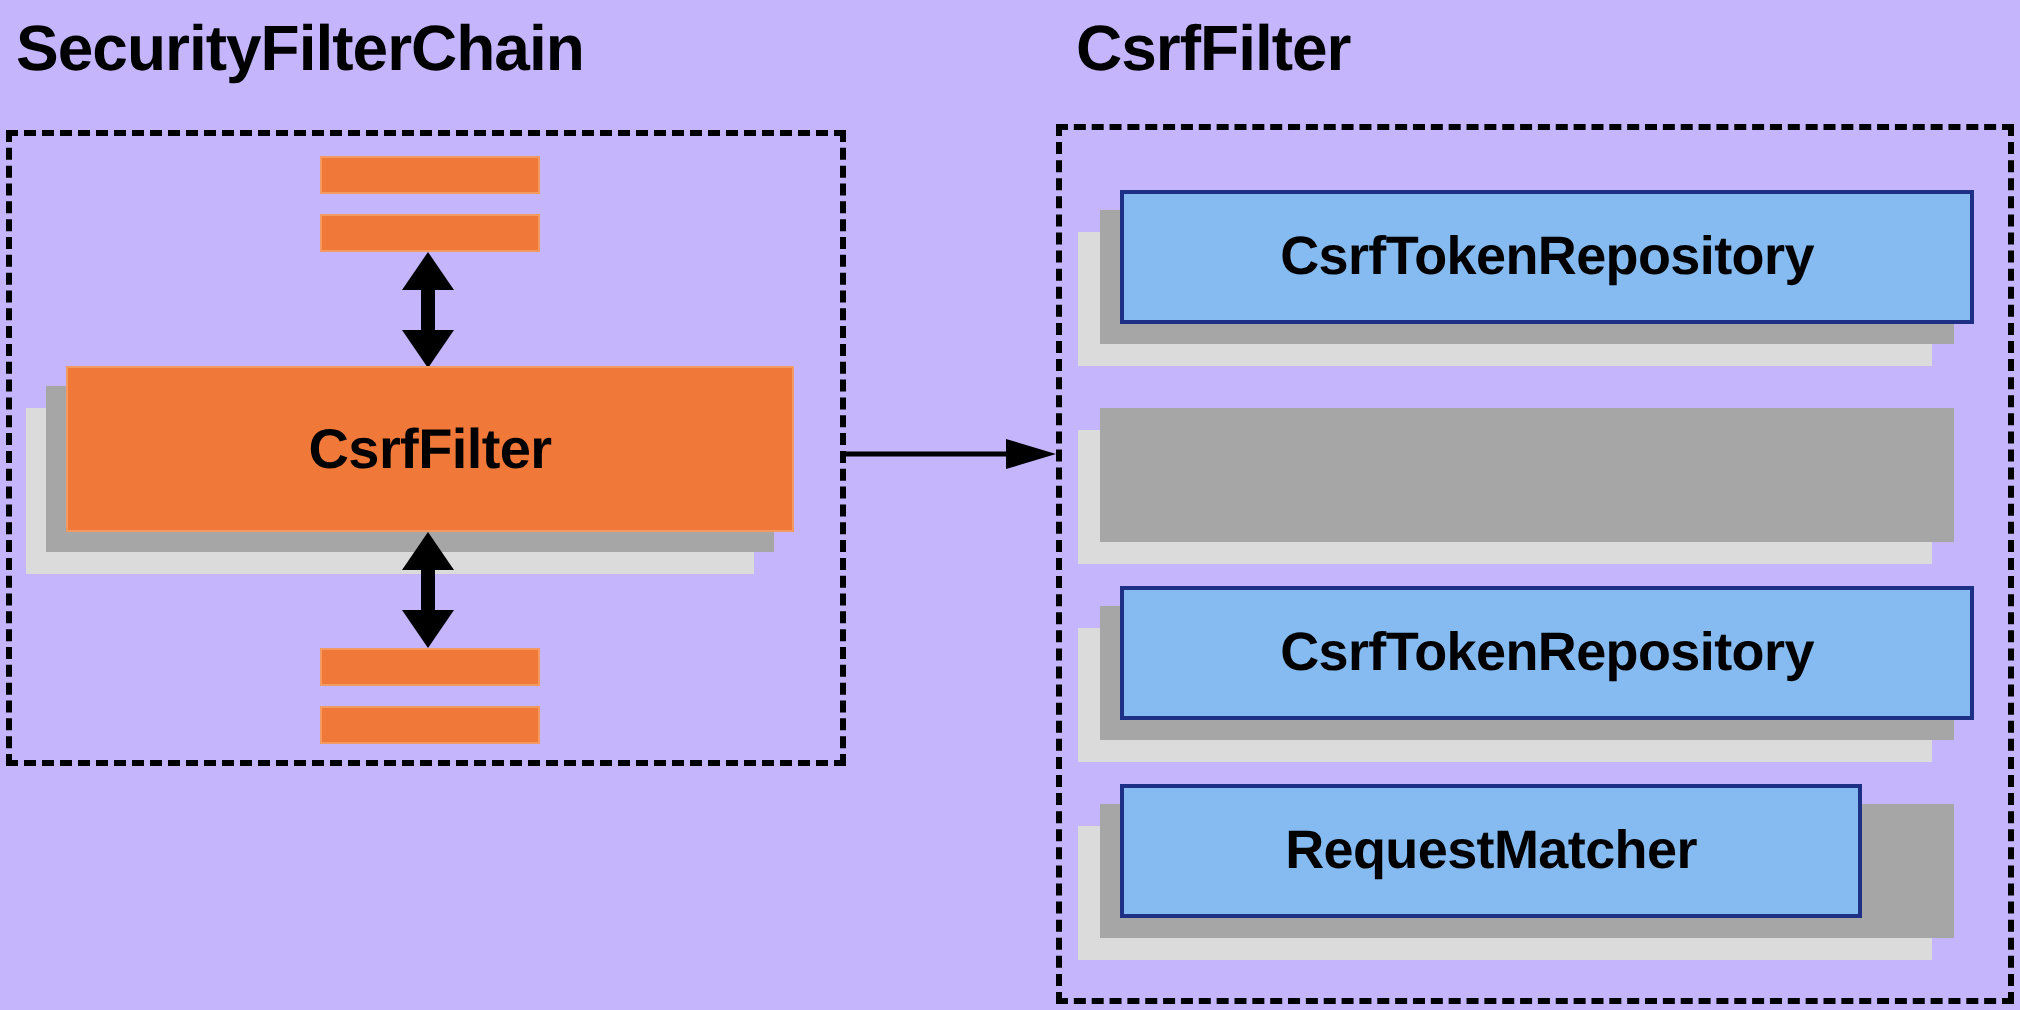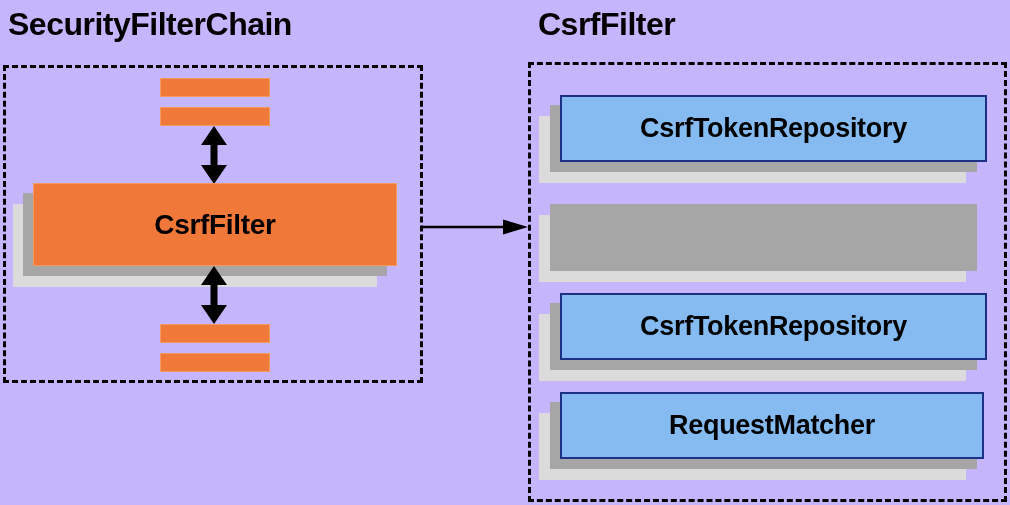--- a/index.html
+++ b/index.html
@@ -117,15 +117,15 @@
 
   <div class="abs shadow-light" style="left:539px;top:215px;width:427px;height:67px;"></div>
   <div class="abs shadow-dark" style="left:550px;top:204px;width:427px;height:67px;"></div>
 
   <div class="abs shadow-light" style="left:539px;top:314px;width:427px;height:67px;"></div>
   <div class="abs shadow-dark" style="left:550px;top:303px;width:427px;height:67px;"></div>
   <div class="abs blue-box" style="left:560px;top:293px;width:427px;height:67px;">CsrfTokenRepository</div>
 
   <div class="abs shadow-light" style="left:539px;top:413px;width:427px;height:67px;"></div>
   <div class="abs shadow-dark" style="left:550px;top:402px;width:427px;height:67px;"></div>
-  <div class="abs blue-box" style="left:560px;top:392px;width:424px;height:67px;">RequestMatcher</div>
+  <div class="abs blue-box" style="left:560px;top:392px;width:371px;height:67px;">RequestMatcher</div>
 
 </div>
 
 </body></html>

